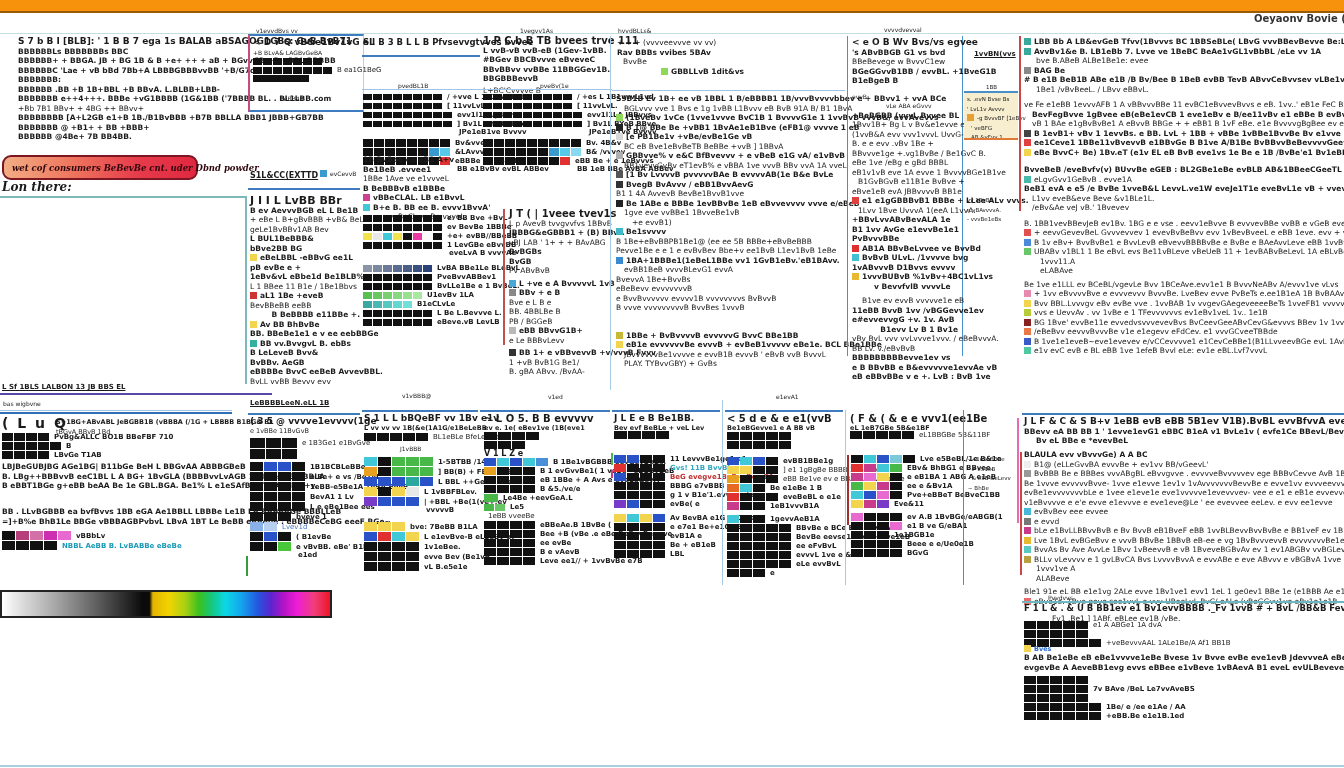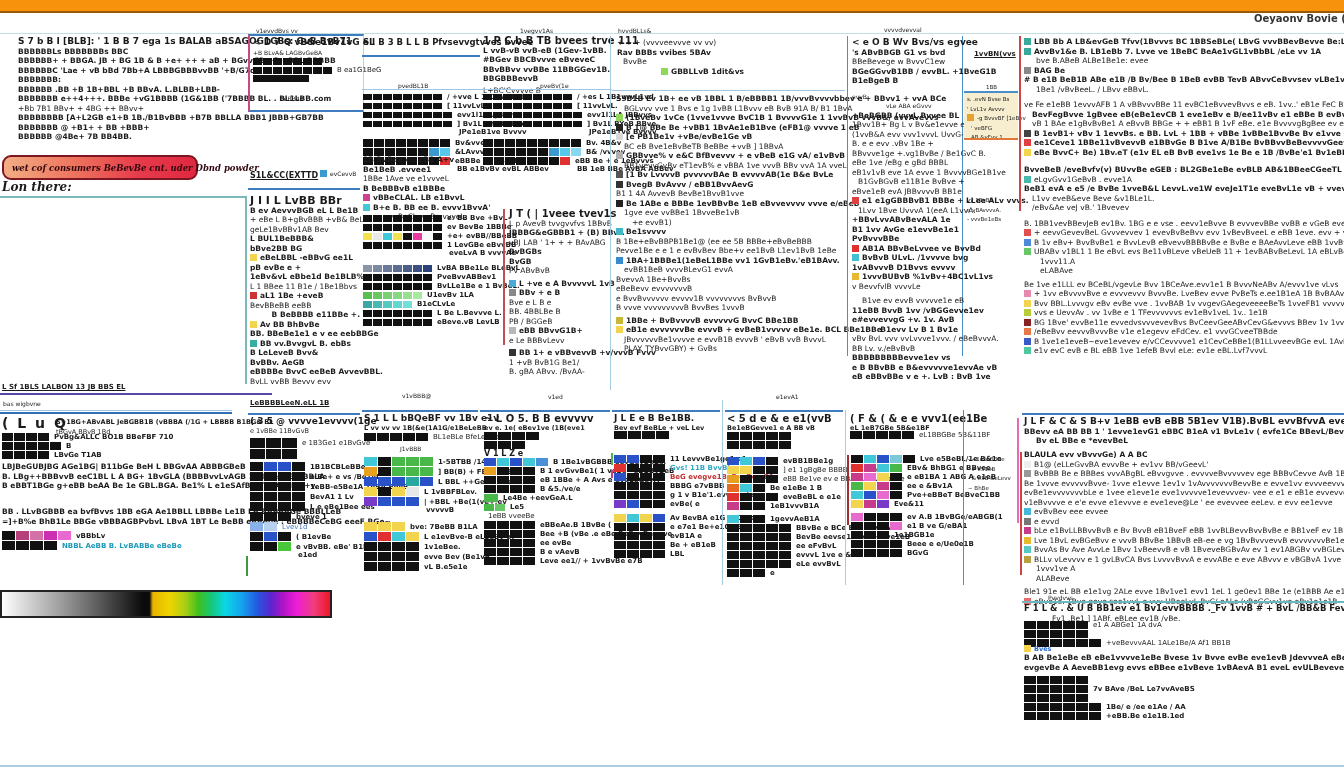--- a/index.html
+++ b/index.html
@@ -527,21 +527,21 @@
       <div class="ln" style="font-weight: normal; margin-left: 16px;"><span>+e evvB1)</span></div>
       <div class="ln" style="font-weight: bold;"><span class="chip" style="background: rgb(64, 184, 200);"></span><span>Be1svvvv</span></div>
       <div class="ln" style="font-weight: normal;"><span>B 1Be+eBvBBPB1Be1@ (ee ee 5B BBBe+eBvBeBBB</span></div>
       <div class="ln" style="font-weight: normal;"><span>Pevve1Be e e 1 e evBvBev Bbe+v ee1BvB L1ev1BvB 1eBe</span></div>
       <div class="ln" style="font-weight: bold;"><span class="chip" style="background: rgb(58, 138, 208);"></span><span>1BA+1BBBe1(1eBeL1BBe vv1 1GvB1eBv.'eB1BAvv.</span></div>
       <div class="ln" style="font-weight: normal; margin-left: 8px;"><span>evBB1BeB vvvvBLevG1 evvA</span></div>
       <div class="ln" style="font-weight: normal;"><span>BvevvA  1Be+BvvBs</span></div>
       <div class="ln" style="font-weight: normal;"><span>eBeBevv evvvvvvvB</span></div>
       <div class="ln" style="font-weight: normal;"><span>e BvvBvvvvvv evvvv1B vvvvvvvvs BvBvvB</span></div>
       <div class="ln" style="font-weight: normal;"><span>B vvve vvvvvvvvvB BvvBes 1vvvB</span></div>
-      <div class="ln" style="font-weight: bold; margin-top: 3px;"><span class="chip" style="background: rgb(200, 184, 56);"></span><span>1BBe + BvBvvvvB evvvvvG BvvC BBe1BB</span></div>
+      <div class="ln" style="font-weight: bold; margin-top: 18px;"><span class="chip" style="background: rgb(200, 184, 56);"></span><span>1BBe + BvBvvvvB evvvvvG BvvC BBe1BB</span></div>
       <div class="ln" style="font-weight: bold;"><span class="chip" style="background: rgb(242, 212, 78);"></span><span>eB1e evvvvvvBe evvvB + evBeB1vvvvv eBe1e. BCL BBe1BBe</span></div>
       <div class="ln" style="font-weight: normal; margin-left: 8px;"><span>JBvvvvvvBe1vvvve e evvB1B evvvB ' eBvB vvB BvvvL</span></div>
       <div class="ln" style="font-weight: normal; margin-left: 8px;"><span>PLAY. TYBvvGBY) + GvBs</span></div>
     </div>
     <div class="blk txt" style="left: 884px; top: 26px; font-size: 6px; font-weight: normal;">vvvvdvevval</div>
     <div class="blk" style="left: 847px; top: 36px; width: 1px; height: 320px; background: rgb(74, 144, 200);"></div>
     <div class="blk" style="left: 962px; top: 36px; width: 1px; height: 320px; background: rgb(74, 144, 200);"></div>
     <div class="blk" style="left: 852px; top: 38px; width: 106px;">
       <div class="ln" style="font-size: 9px; font-weight: bold;"><span>&lt; e O  B Wv Bvs/vs egvee</span></div>
       <div class="ln" style="font-weight: bold;"><span>'s ABvBBGB G1 vs bvd</span></div>
@@ -561,21 +561,21 @@
       <div class="ln" style="font-weight: normal;"><span>eBve1eB  evA  JBBvvvvB BB1e</span></div>
       <div class="ln" style="font-weight: bold;"><span class="chip" style="background: rgb(224, 64, 64);"></span><span>e1 e1gGBBBvB1 BBBe + LLee ALv vvvs.</span></div>
       <div class="ln" style="font-weight: normal; margin-left: 6px;"><span>1Lvv 1Bve UvvvA 1(eeA L1vvA.</span></div>
       <div class="ln" style="font-weight: bold;"><span>+BBvLvvABvBevALA  1e</span></div>
       <div class="ln" style="font-weight: bold;"><span>B1 1vv AvGe e1evvBe1e1</span></div>
       <div class="ln" style="font-weight: bold;"><span>PvBvvvBBe</span></div>
       <div class="ln" style="font-weight: bold;"><span class="chip" style="background: rgb(224, 48, 48);"></span><span>AB1A BBvBeLvvee ve BvvBd</span></div>
       <div class="ln" style="font-weight: bold;"><span class="chip" style="background: rgb(64, 192, 208);"></span><span>BvBvB ULvL. /1vvvve bvg</span></div>
       <div class="ln" style="font-weight: bold;"><span>1vABvvvB D1Bvvs evvvv</span></div>
       <div class="ln" style="font-weight: bold;"><span class="chip" style="background: rgb(232, 184, 48);"></span><span>1vvvBUBvB %1vBv+4BC1vL1vs</span></div>
-      <div class="ln" style="font-weight: normal; "><span>v BevvfvlB vvvvLe</span></div>
+      <div class="ln" style="font-weight: bold; margin-left: 22px;"><span>v BevvfvlB vvvvLe</span></div>
       <div class="ln" style="font-weight: normal; margin-top: 5px; margin-left: 10px;"><span>B1ve ev evvB vvvvve1e eB</span></div>
       <div class="ln" style="font-weight: bold;"><span>11eBB BvvB  1vv /vBGGevve1ev</span></div>
       <div class="ln" style="font-weight: bold;"><span>e#evvevvgG +v. 1v. AvB</span></div>
       <div class="ln" style="font-weight: bold; text-align: right;"><span>B1evv Lv B 1 Bv1e</span></div>
       <div class="ln" style="font-weight: normal;"><span>vBv BvL vvv vvLvvve1vvv. / eBeBvvvA.</span></div>
       <div class="ln" style="font-weight: normal;"><span>BB Lv. v./eBvBvB</span></div>
       <div class="ln" style="font-weight: bold;"><span>BBBBBBBBBevve1ev vs</span></div>
       <div class="ln" style="font-weight: bold;"><span>e B BBvBB e B&amp;evvvvve1evvAe vB</span></div>
       <div class="ln" style="font-weight: bold;"><span>eB eBBvBBe v e +. LvB : BvB 1ve</span></div>
     </div>

